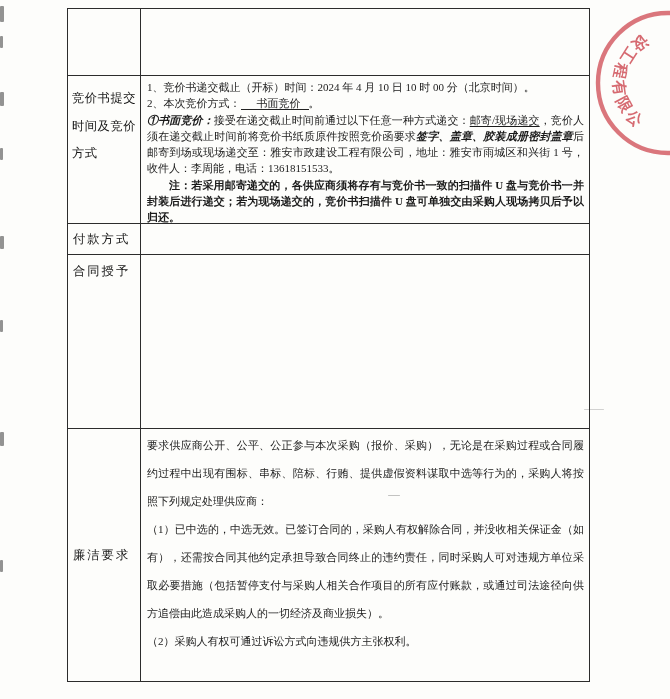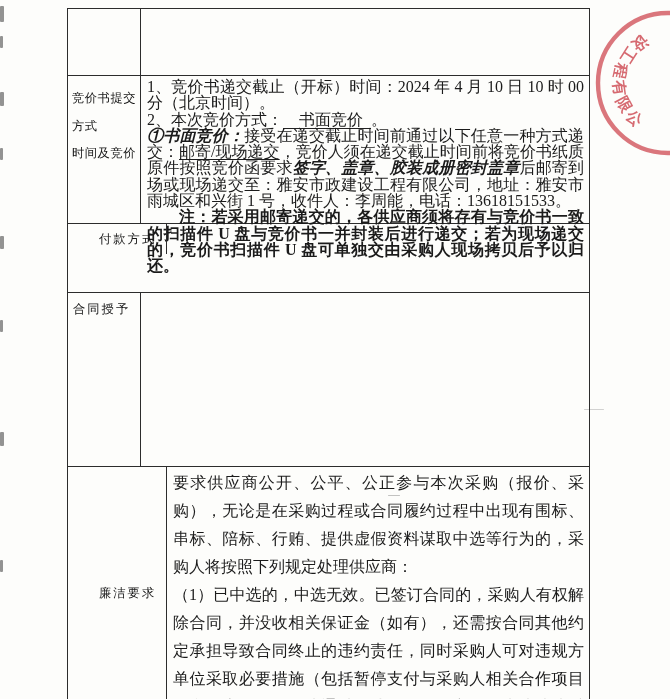--- a/index.html
+++ b/index.html
@@ -22,33 +22,33 @@
   }
   .t-row{display:flex;box-sizing:border-box;}
   .t-row + .t-row{border-top:1.5px solid #2c2c2c;}
   .cell-label{
     width:73px;flex:0 0 73px;box-sizing:border-box;
     border-right:1.5px solid #2c2c2c;
     font-size:12.3px;color:#161616;
   }
   .cell-content{
     flex:1;box-sizing:border-box;
-    font-size:16px;line-height:16.3px;
+    font-size:11px;line-height:16.3px;
     text-align:justify;
     color:#1b1b1b;
   }
   .cell-content p{margin:0;padding:0;}
   .row-empty{height:66px;}
   .row-submission{height:148px;}
   .row-payment{height:31px;}
-  .row-award{height:174px;margin-top:38px;}
+  .row-award{height:174px;}
   .row-integrity{height:253px;}
 
   .label-lines{padding:9px 0 0 4px;line-height:27.6px;letter-spacing:.5px;}
-  .label-center{display:flex;align-items:center;padding-left:5px;letter-spacing:2px;margin-left:26px;}
+  .label-center{display:flex;align-items:center;padding-left:5px;letter-spacing:2px;}
   .label-top{padding:8px 0 0 5px;letter-spacing:2px;}
 
   .row-submission .cell-content{padding:3px 5px 0 6px;}
   .row-payment .cell-content{padding:1px 5px 0 6px;line-height:15px;}
   .row-award .cell-content{padding:4px 5px 0 6px;line-height:28.3px;}
   .row-integrity .cell-content{padding:2px 5px 0 6px;line-height:28.0px;}
 
   .b{font-weight:bold;font-style:italic;}
   .u{text-decoration:underline;text-underline-offset:2px;}
   .u-pad{border-bottom:1.2px solid #222;padding:0 8px 0 16px;}
@@ -84,22 +84,22 @@
 
     <div class="t-row row-empty">
       <div class="cell-label"></div>
       <div class="cell-content"></div>
     </div>
 
     <div class="t-row row-submission">
       <div class="cell-label">
         <div class="label-lines">
           <div>竞价书提交</div>
+          <div>时间及竞价</div>
           <div>方式</div>
-          <div>时间及竞价</div>
         </div>
       </div>
       <div class="cell-content">
         <p><span>1、竞价书递交截止（开标）时间：2024 年 4 月 10 日 10 时 00 分（北京时间）。</span></p>
         <p><span>2、本次竞价方式：</span><span class="u-pad">书面竞价</span><span>。</span></p>
         <p><span class="b">①书面竞价：</span><span>接受在递交截止时间前通过以下任意一种方式递交：</span><span class="u">邮寄/现场递交</span><span>，竞价人须在递交截止时间前将竞价书纸质原件按照竞价函要求</span><span class="b">签字、盖章、胶装成册密封盖章</span><span>后邮寄到场或现场递交至：雅安市政建设工程有限公司，地址：雅安市雨城区和兴街 1 号，收件人：李周能，电话：13618151533。</span></p>
         <p class="note-p">注：若采用邮寄递交的，各供应商须将存有与竞价书一致的扫描件 U 盘与竞价书一并封装后进行递交；若为现场递交的，竞价书扫描件 U 盘可单独交由采购人现场拷贝后予以归还。</p>
       </div>
     </div>
 

